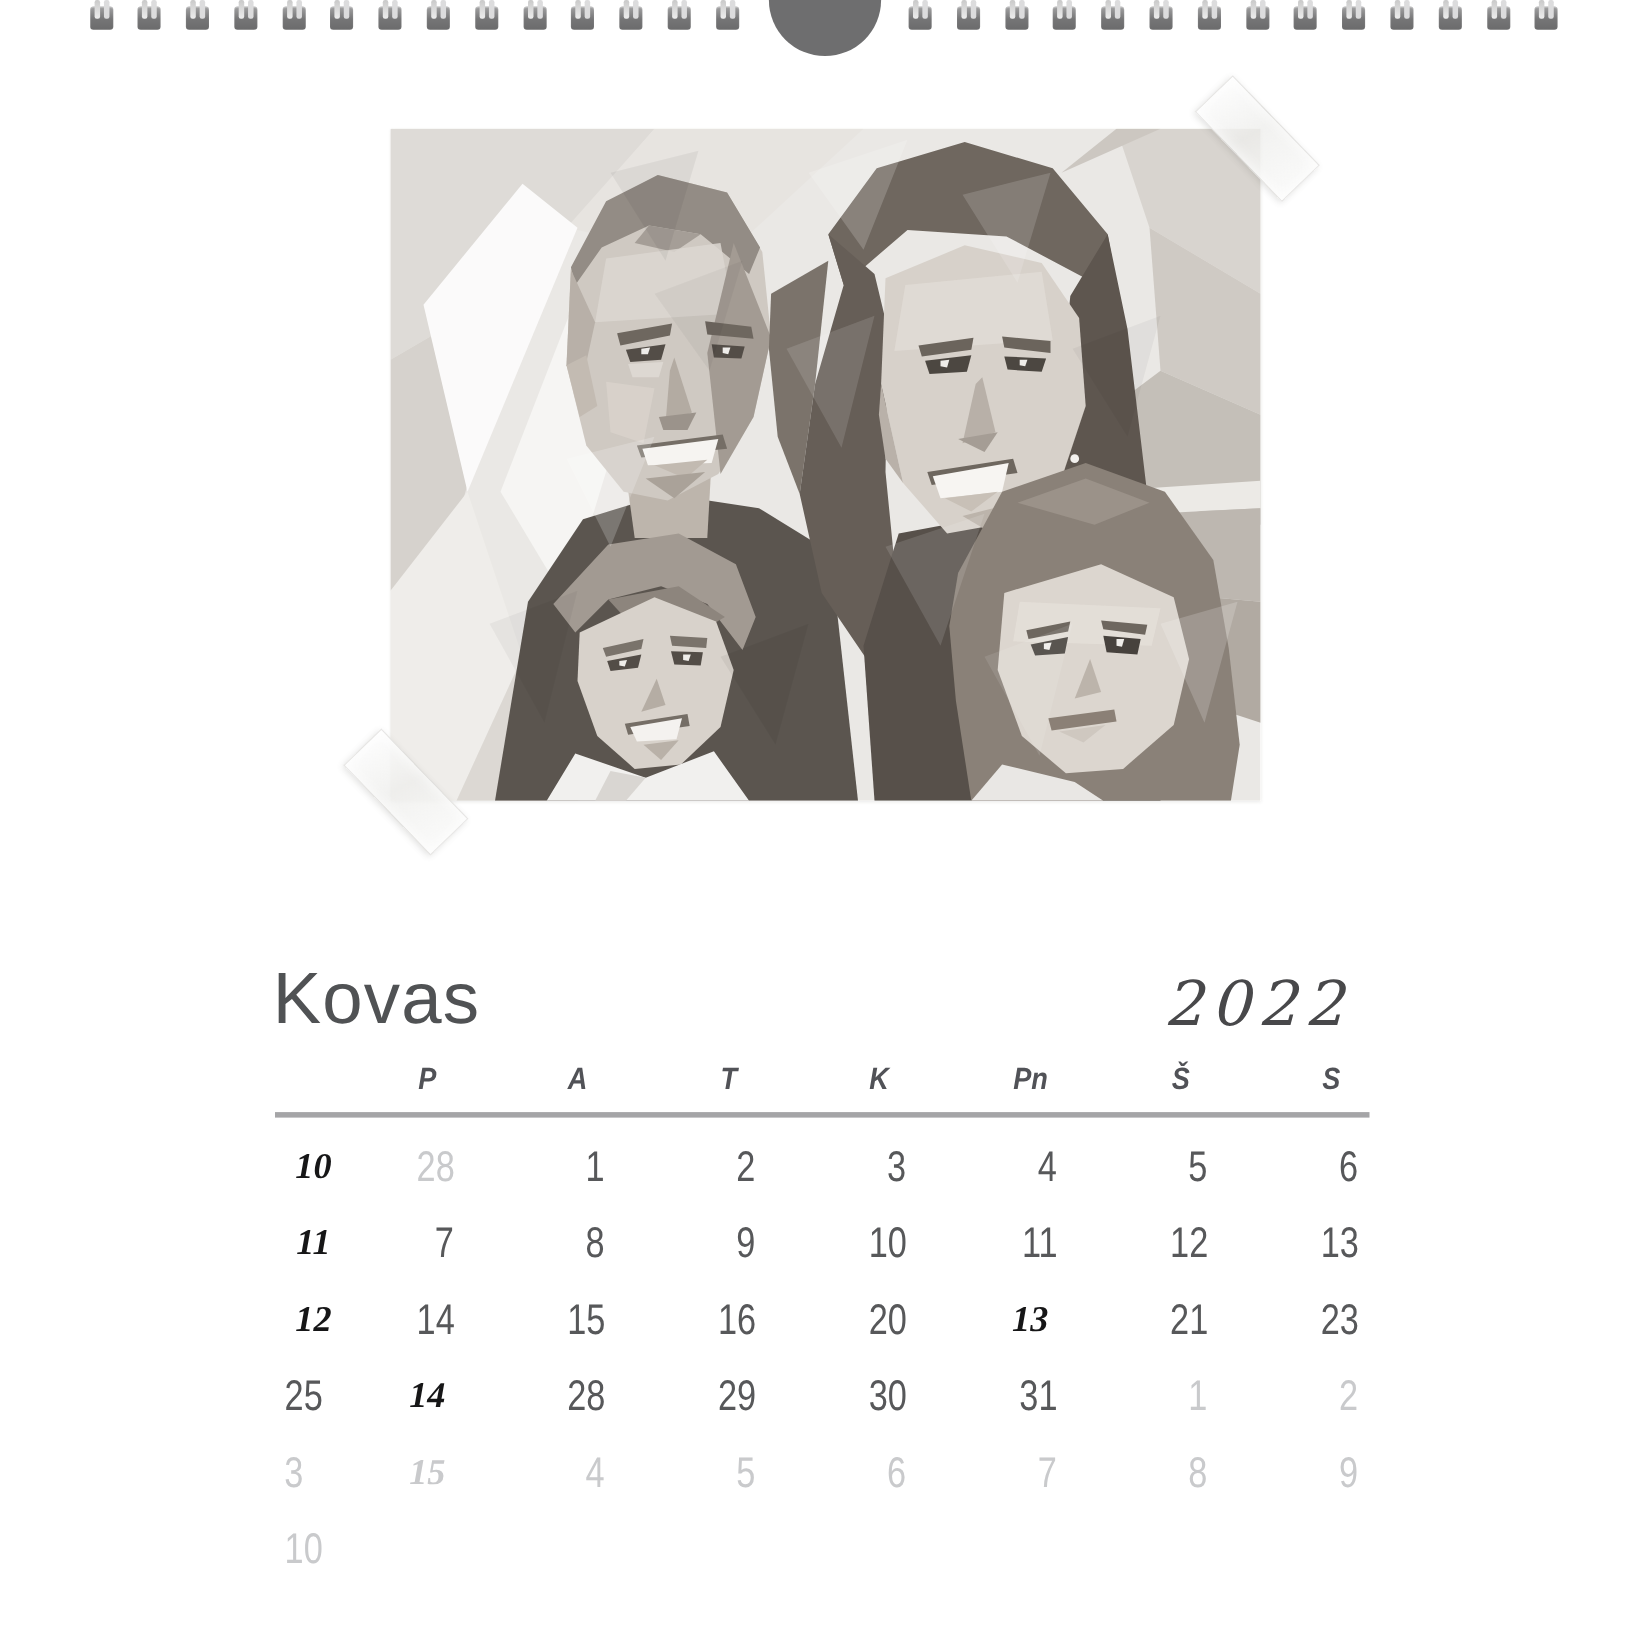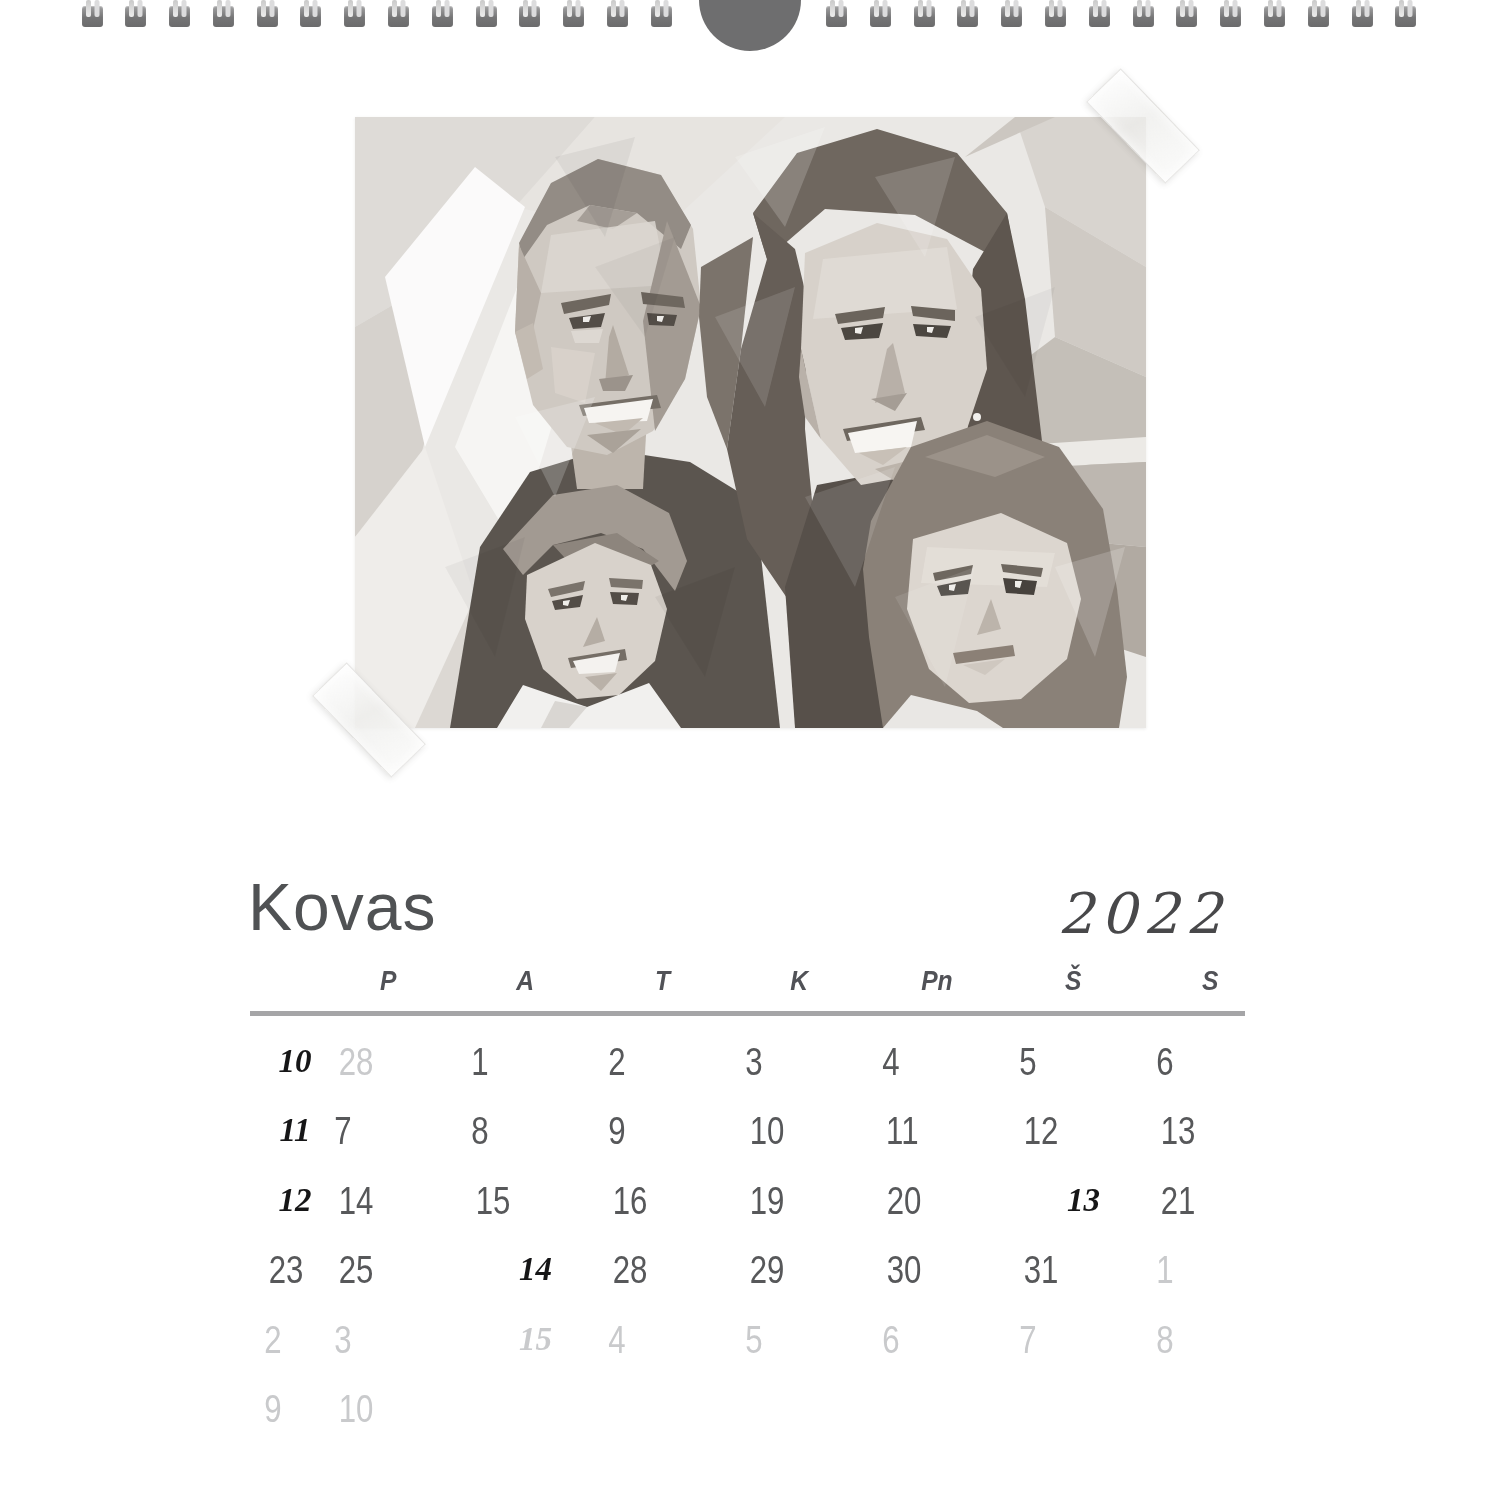--- a/index.html
+++ b/index.html
@@ -36,25 +36,25 @@
   .year{position:absolute;right:266px;top:886px;font-family:"DejaVu Serif",serif;
       font-style:italic;font-size:56px;line-height:1;color:#48484a;letter-spacing:7px;
       transform:skewX(-4deg);}
 
   
   .cal-head{position:absolute;left:250px;top:958px;width:1029px;height:46px;line-height:46px;
       display:grid;grid-template-columns:70px repeat(7,137px);}
   .hcell{text-align:center;font-weight:bold;font-style:italic;font-size:28px;color:#515257;}
   .hcell span{display:inline-block;transform:scaleX(.88);}
   .rule{position:absolute;left:250px;top:1011px;width:995px;height:5px;background:#a5a5a7;}
-  .cal-body{position:absolute;left:260px;top:1027px;width:1029px;
+  .cal-body{position:absolute;left:250px;top:1027px;width:1029px;
       display:grid;grid-template-columns:70px repeat(7,137px);grid-auto-rows:69.4px;}
   .wnum{text-align:center;font-family:"Liberation Serif",serif;font-weight:bold;
       font-style:italic;font-size:33px;color:#161617;line-height:69.4px;}
-  .dcell{padding-right:44px;font-size:39px;color:#57585a;line-height:69.4px;}
+  .dcell{text-align:right;padding-right:44px;font-size:39px;color:#57585a;line-height:69.4px;}
   .dcell .num{display:inline-block;transform:scaleX(.8);transform-origin:100% 50%;}
   .muted{color:#c9cacc;}
 </style>
 </head>
 <body>
 
 <div class="sheet">
 
   <div>
     <span class="loop" style="left:82px"></span>
@@ -245,21 +245,20 @@
     <div class="dcell"><span class="num">9</span></div>
     <div class="dcell"><span class="num">10</span></div>
     <div class="dcell"><span class="num">11</span></div>
     <div class="dcell"><span class="num">12</span></div>
     <div class="dcell"><span class="num">13</span></div>
 
     <div class="wnum">12</div>
     <div class="dcell"><span class="num">14</span></div>
     <div class="dcell"><span class="num">15</span></div>
     <div class="dcell"><span class="num">16</span></div>
-    <div class="dcell"><span class="num">19</span></div>
     <div class="dcell"><span class="num">20</span></div>
 
     <div class="wnum">13</div>
     <div class="dcell"><span class="num">21</span></div>
     <div class="dcell"><span class="num">23</span></div>
     <div class="dcell"><span class="num">25</span></div>
 
     <div class="wnum">14</div>
     <div class="dcell"><span class="num">28</span></div>
     <div class="dcell"><span class="num">29</span></div>

